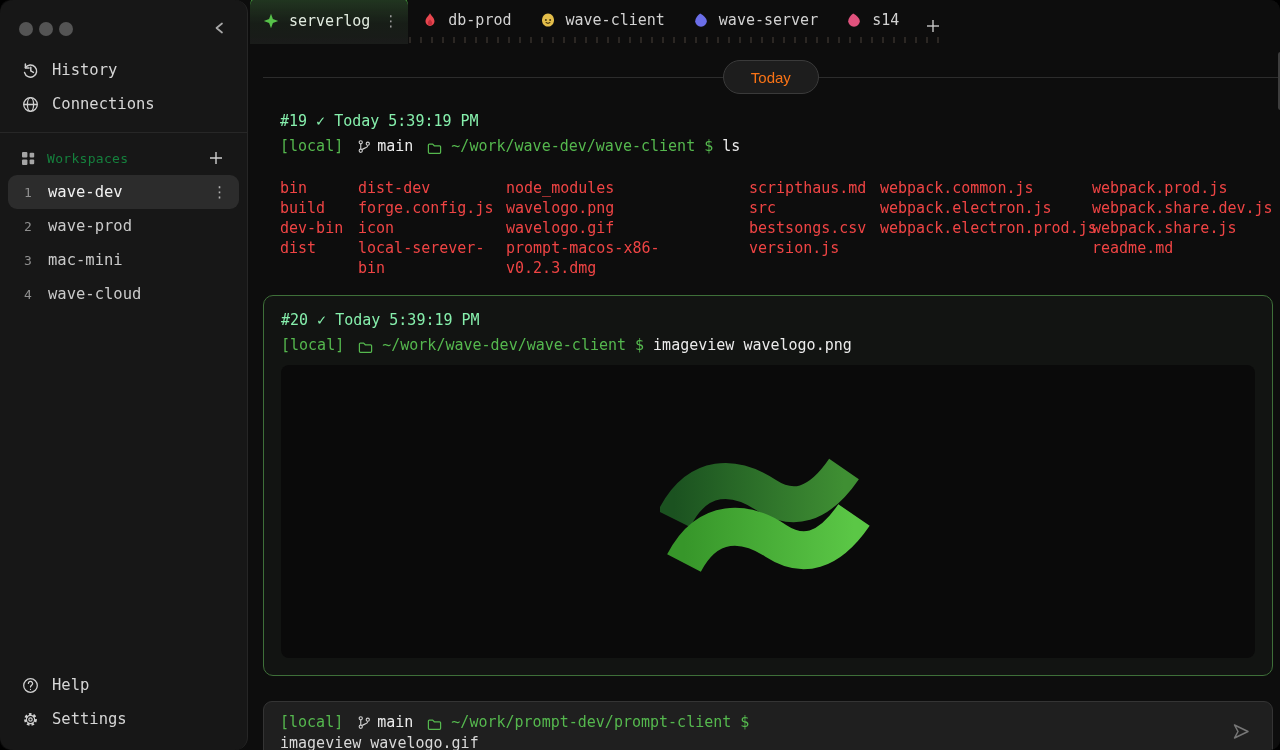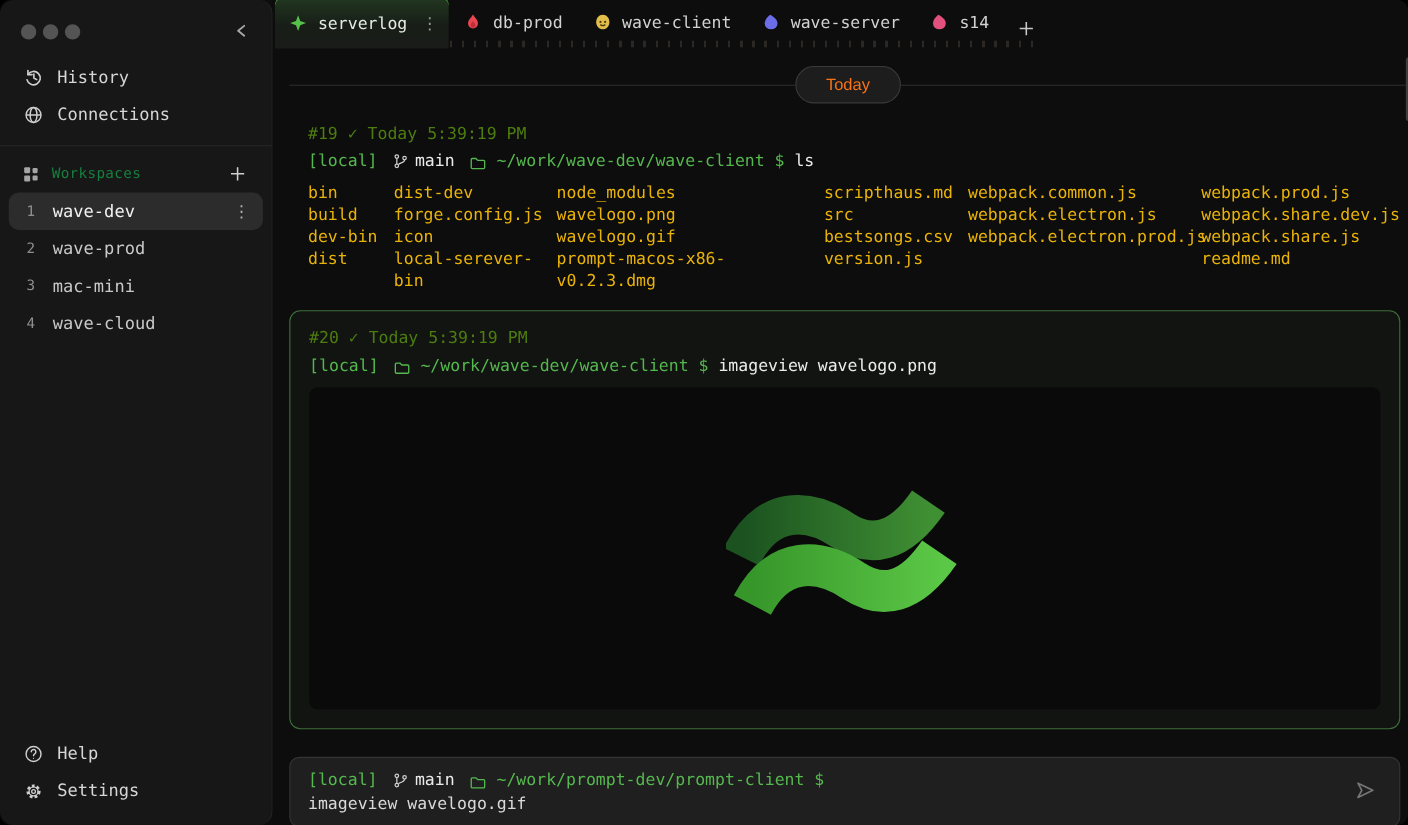--- a/index.html
+++ b/index.html
@@ -42,29 +42,29 @@
   .content { flex:1; position:relative; }
   .clipped-line { position:absolute; top:-7px; left:62px; width:636px; height:6px; opacity:.5;
     background:repeating-linear-gradient(90deg,#49413a 0 2px,transparent 2px 11px); z-index:1; }
   .scroll-thumb { position:absolute; top:8px; right:14px; width:5px; height:58px; background:#3d3d3d; border-radius:3px; z-index:3; }
 
   .date-divider { display:flex; align-items:center; margin:16px 18px 0 15px; height:34px; }
   .dd-line { flex:1; height:1px; background:#2c2c2c; }
   .dd-pill { height:34px; display:flex; align-items:center; padding:0 27px; border-radius:17px; background:#1d1d1d;
              border:1px solid #3a3a3a; color:#f97316; font-family:"Liberation Sans","DejaVu Sans",sans-serif; font-size:15px; }
 
-  .meta-row { display:flex; gap:9px; color:#4d7c0f; line-height:20px; }
+  .meta-row { display:flex; gap:9px; color:#86efac; line-height:20px; }
   .prompt-row { display:flex; align-items:flex-end; gap:9px; line-height:20px; margin-top:5px; white-space:nowrap; }
   .green { color:var(--accent-green); }
   .white { color:#ebebeb; }
   .branch-wrap { display:flex; align-items:center; gap:5px; margin-left:5px; }
   .icon14 { width:15px; height:15px; display:inline-flex; }
 
   .block19 { margin:17px 24px 0 32px; }
-  .ls-grid { display:grid; grid-template-columns:78px 148px 243px 131px 212px auto; margin-top:9px; color:#eab308; }
+  .ls-grid { display:grid; grid-template-columns:78px 148px 243px 131px 212px auto; margin-top:22px; color:#ef4444; }
   .ls-col { display:flex; flex-direction:column; }
   .ls-col span { line-height:20px; }
 
   .block20 { margin:17px 24px 0 15px; border:1px solid var(--border-green); border-radius:10px; background:#121412; padding:14px 17px 17px 17px; }
   .img-panel { margin-top:10px; height:293px; background:#0a0a0a; border-radius:8px; display:flex; align-items:center; justify-content:center; }
 
   .cmd-input { margin:25px 24px 0 15px; background:#1f1f1f; border:1px solid #343434; border-radius:9px; padding:10px 56px 10px 16px; position:relative; }
   .cmd-input .prompt-row { margin-top:0; }
   .cmd-value { color:#d9d9d9; line-height:22px; }
   .send-btn { position:absolute; right:20px; top:50%; transform:translateY(-50%); background:none; border:none; cursor:pointer; display:flex; }

